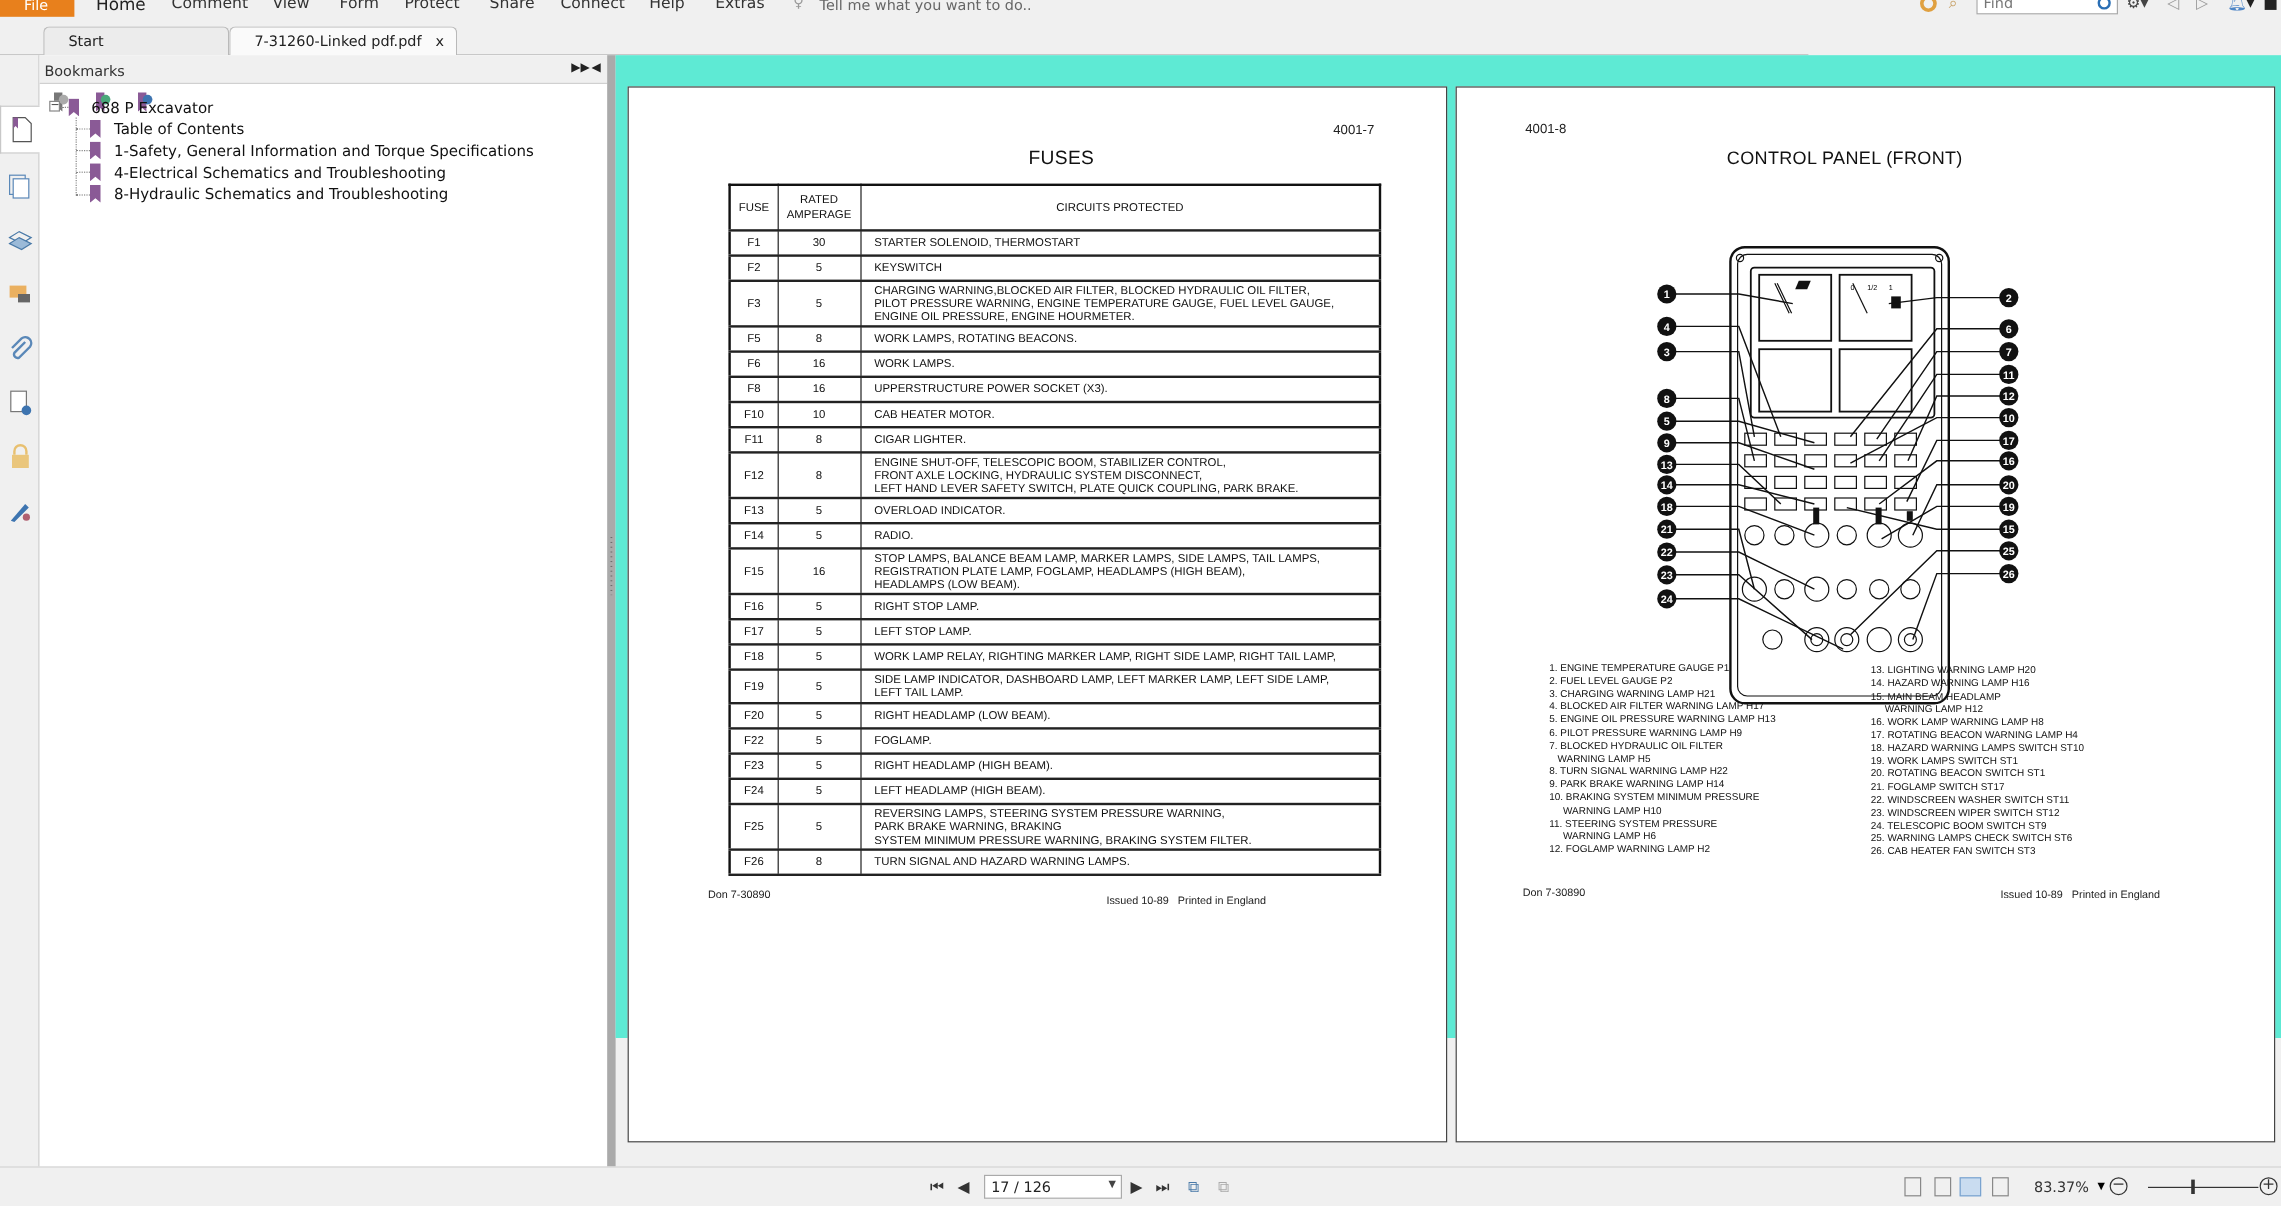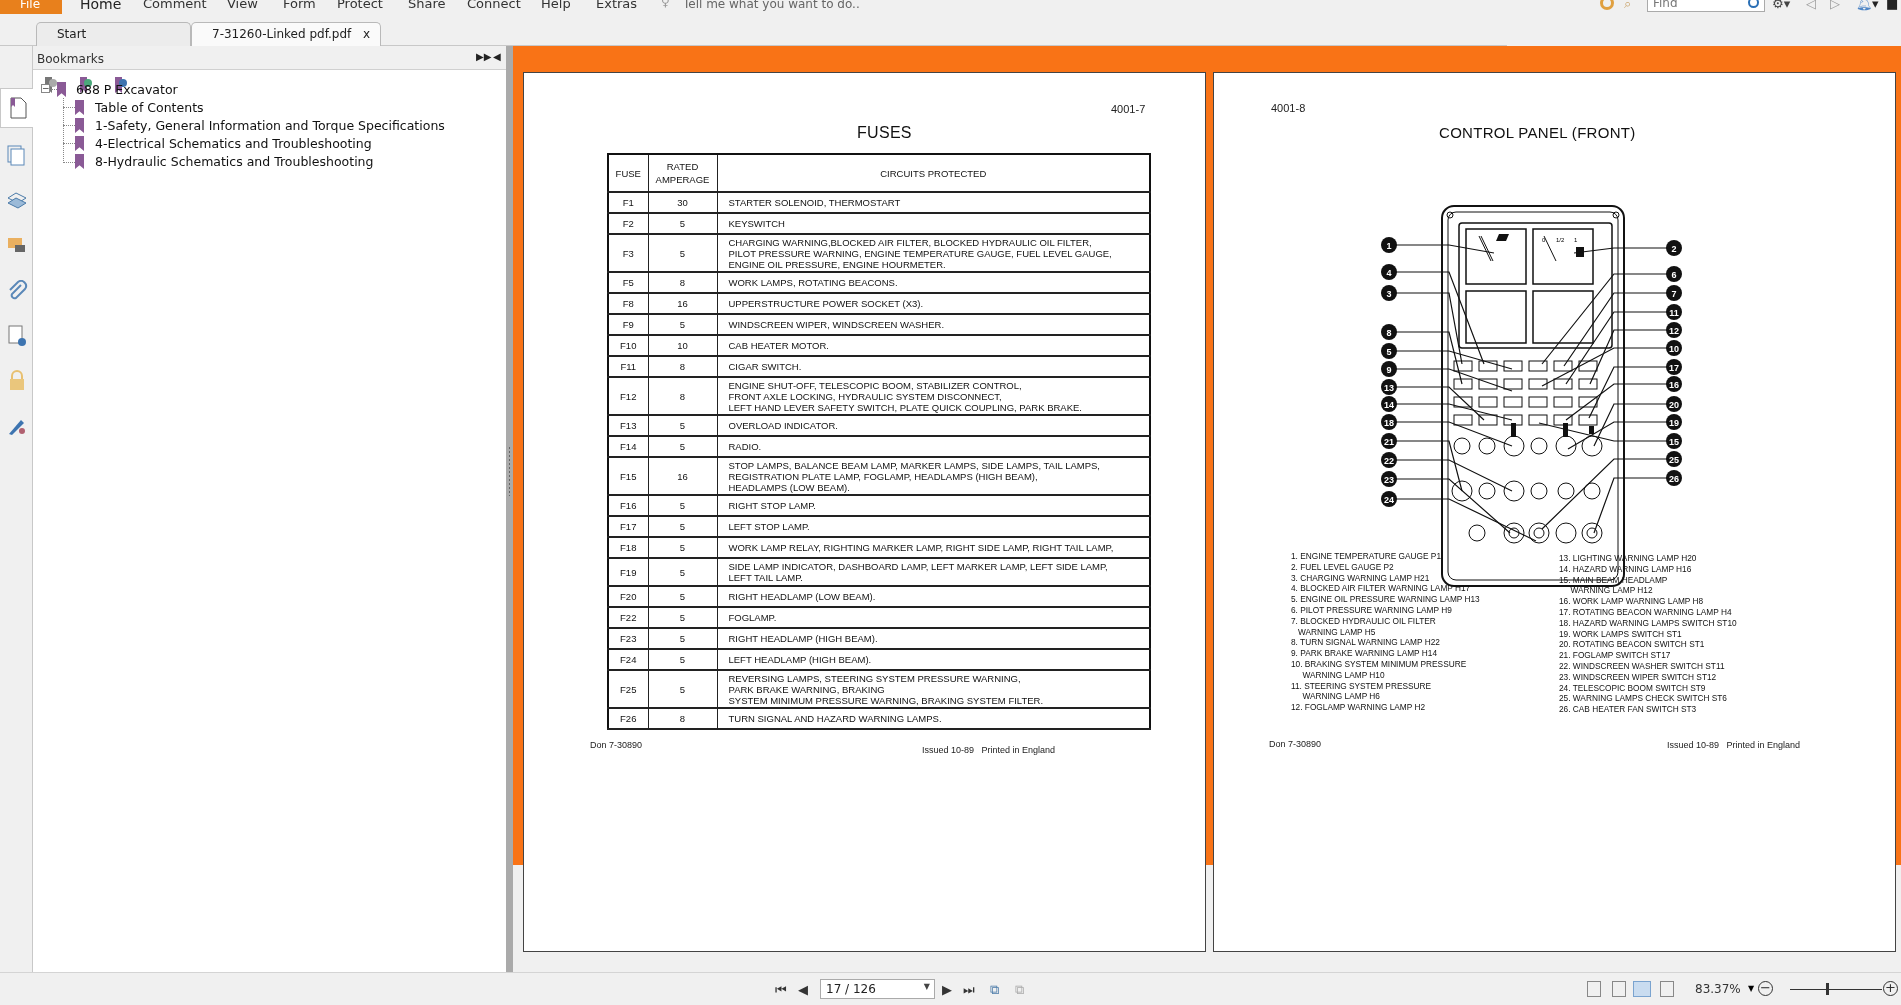--- a/index.html
+++ b/index.html
@@ -38,21 +38,21 @@
   .bm-flag { position: absolute; width: 9px; height: 15px; background: #8a5a96; clip-path: polygon(0 0,100% 0,100% 100%,50% 75%,0 100%); }
   .expander { position: absolute; width: 9px; height: 9px; border: 1px solid #888; background: #fff; font-size: 9px; line-height: 7px; text-align: center; color: #333; }
   .dots-v { position: absolute; border-left: 1px dotted #888; }
   .dots-h { position: absolute; border-top: 1px dotted #888; }
 
   
   #splitter { position: absolute; left: 506px; top: 46px; width: 7px; height: 927px; background: #aaa; }
   #splitter .grip { position: absolute; left: 2px; top: 400px; width: 3px; height: 50px; background-image: radial-gradient(#666 30%, transparent 31%); background-size: 3px 4px; }
 
   
-  #docarea { position: absolute; left: 513px; top: 46px; width: 1388px; height: 819px; background: #f97316; }
+  #docarea { position: absolute; left: 513px; top: 46px; width: 1388px; height: 819px; background: #5eead4; }
   .page { position: absolute; top: 26px; height: 880px; background: #fff; border: 1px solid #444; }
   #pageL { left: 10px; width: 683px; }
   #pageR { left: 700px; width: 683px; }
 
   .pgnum { position: absolute; font-family: "Liberation Sans", sans-serif; font-size: 11px; color: #222; }
   .ptitle { position: absolute; font-family: "Liberation Sans", sans-serif; font-size: 16px; color: #111; letter-spacing: 0.3px; }
   .footer { position: absolute; font-family: "Liberation Sans", sans-serif; font-size: 9px; color: #222; }
 
   
   .fuse-table { position: absolute; left: 83px; top: 80px; width: 544px; border-collapse: collapse; border: 2.5px solid #111; font-family: "Liberation Sans", sans-serif; font-size: 9.5px; color: #111; }
@@ -259,45 +259,45 @@
             </td>
           </tr>
           <tr style="height: 21px;">
             <td class="f">F5</td>
             <td class="a">8</td>
             <td class="c">
               <div>WORK LAMPS, ROTATING BEACONS.</div>
             </td>
           </tr>
           <tr style="height: 21px;">
+            <td class="f">F6</td>
+            <td class="a">16</td>
+            <td class="c">
+              <div>WORK LAMPS.</div>
+            </td>
+          </tr>
+          <tr style="height: 21px;">
             <td class="f">F8</td>
             <td class="a">16</td>
             <td class="c">
               <div>UPPERSTRUCTURE POWER SOCKET (X3).</div>
             </td>
           </tr>
           <tr style="height: 21px;">
-            <td class="f">F9</td>
-            <td class="a">5</td>
-            <td class="c">
-              <div>WINDSCREEN WIPER, WINDSCREEN WASHER.</div>
-            </td>
-          </tr>
-          <tr style="height: 21px;">
             <td class="f">F10</td>
             <td class="a">10</td>
             <td class="c">
               <div>CAB HEATER MOTOR.</div>
             </td>
           </tr>
           <tr style="height: 21px;">
             <td class="f">F11</td>
             <td class="a">8</td>
             <td class="c">
-              <div>CIGAR SWITCH.</div>
+              <div>CIGAR LIGHTER.</div>
             </td>
           </tr>
           <tr style="height: 38px;">
             <td class="f">F12</td>
             <td class="a">8</td>
             <td class="c">
               <div>ENGINE SHUT-OFF, TELESCOPIC BOOM, STABILIZER CONTROL,</div>
               <div>FRONT AXLE LOCKING, HYDRAULIC SYSTEM DISCONNECT,</div>
               <div>LEFT HAND LEVER SAFETY SWITCH, PLATE QUICK COUPLING, PARK BRAKE.</div>
             </td>

